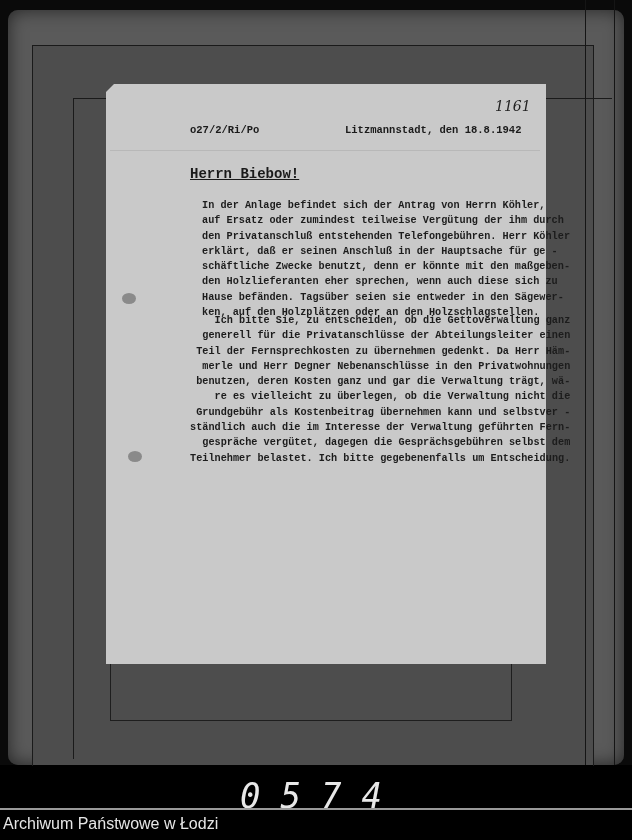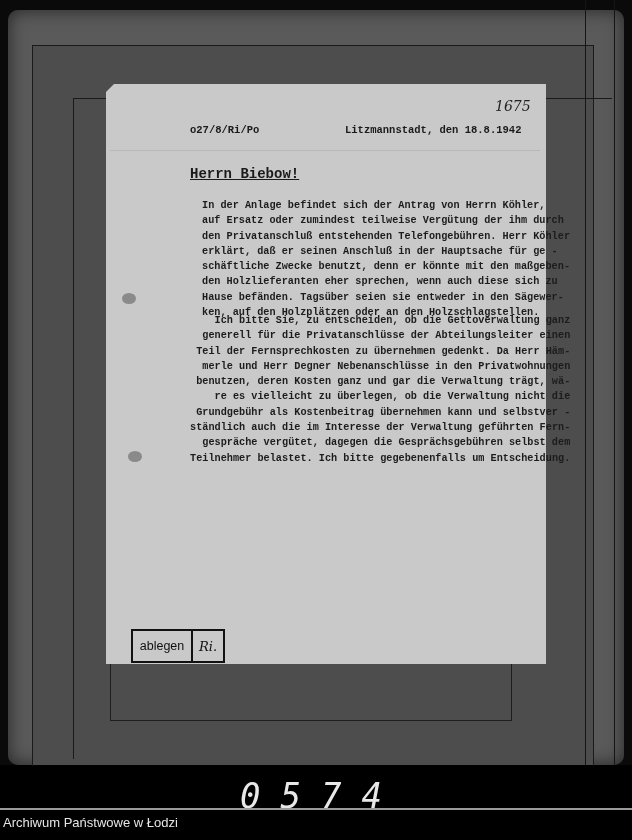--- a/index.html
+++ b/index.html
@@ -82,41 +82,41 @@
   .frame-number {
     position: absolute; left: 240px; top: 775px; font-family: "DejaVu Sans Mono", monospace;
     font-size: 34px; color: #e8e8e8; letter-spacing: 20px; font-style: italic; transform: scaleY(1.05);
     font-weight: 200;
   }
   .separator {
     position: absolute; left: 0; top: 808px; width: 632px; height: 2px; background: #9a9a9a;
   }
   .archive-label {
     position: absolute; left: 3px; top: 815px; font-family: "Liberation Sans", sans-serif;
-    font-size: 13px; color: #e6e6e6;
+    font-size: 16px; color: #e6e6e6;
   }
 </style>
 </head>
 <body>
 
 <div class="scan-area">
   <div class="frame-outer"></div>
   <div class="frame-mid"></div>
   <div class="frame-line1"></div>
   <div class="frame-line2"></div>
   <div class="frame-right-lines" style="left:585px"></div>
   <div class="frame-right-lines" style="left:614px"></div>
   <div class="inner-box"></div>
 
   <div class="paper"></div>
   <div class="paper-inner-line"></div>
 
-  <div class="doc-ref">o27/8/Ri/Po</div>
+  <div class="doc-ref">o27/2/Ri/Po</div>
   <div class="doc-date">Litzmannstadt, den 18.8.1942</div>
-  <div class="doc-handwritten">1675</div>
+  <div class="doc-handwritten">1161</div>
 
   <div class="doc-addressee">Herrn Biebow!</div>
 
   <div class="doc-para p1">In der Anlage befindet sich der Antrag von Herrn Köhler,
 auf Ersatz oder zumindest teilweise Vergütung der ihm durch
 den Privatanschluß entstehenden Telefongebühren. Herr Köhler
 erklärt, daß er seinen Anschluß in der Hauptsache für ge -
 schäftliche Zwecke benutzt, denn er könnte mit den maßgeben-
 den Holzlieferanten eher sprechen, wenn auch diese sich zu
 Hause befänden. Tagsüber seien sie entweder in den Sägewer-
@@ -128,21 +128,17 @@
 benutzen, deren Kosten ganz und gar die Verwaltung trägt, wä-
 re es vielleicht zu überlegen, ob die Verwaltung nicht die
 Grundgebühr als Kostenbeitrag übernehmen kann und selbstver -
 ständlich auch die im Interesse der Verwaltung geführten Fern-
 gespräche vergütet, dagegen die Gesprächsgebühren selbst dem
 Teilnehmer belastet. Ich bitte gegebenenfalls um Entscheidung.</div>
 
   <div class="punch-hole" style="left:122px; top:293px"></div>
   <div class="punch-hole" style="left:128px; top:451px"></div>
 
-  <div class="stamp">
-    <div class="stamp-label">ablegen</div>
-    <div class="stamp-sig">Ri.</div>
-  </div>
 </div>
 
 <div class="frame-number">0574</div>
 <div class="separator"></div>
 <div class="archive-label">Archiwum Państwowe w Łodzi</div>
 
 </body></html>

